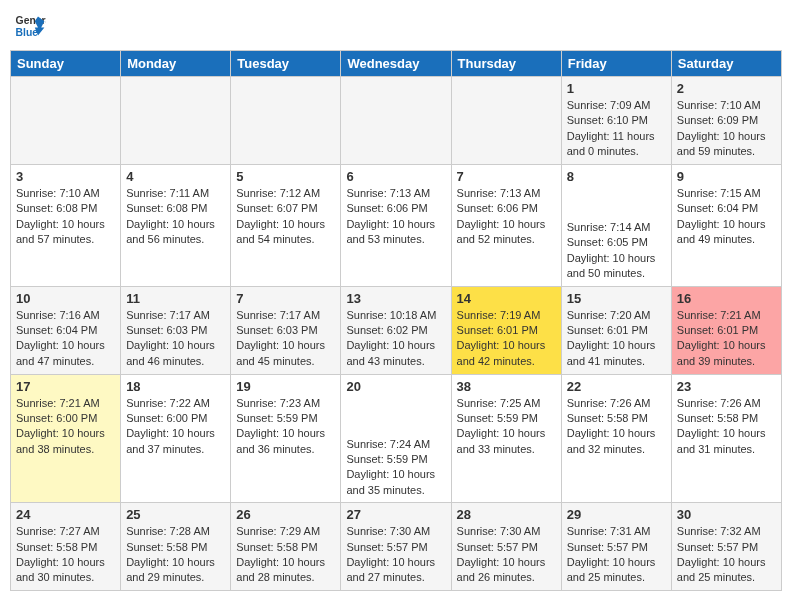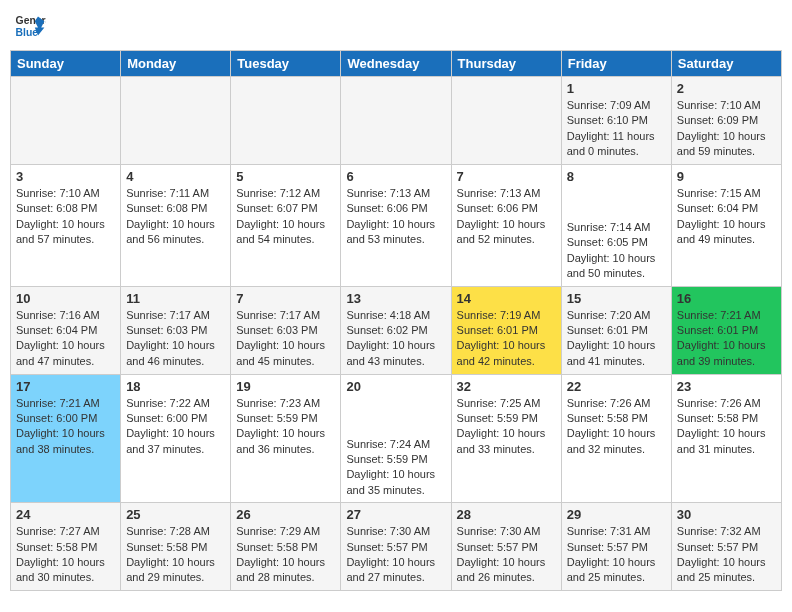--- a/index.html
+++ b/index.html
@@ -201,49 +201,49 @@
         </td>
         <td style="background: rgb(245, 245, 245);">
           <span class="day-number">7</span>
           <div class="day-info" style="white-space: pre-line;">Sunrise: 7:17 AM
 Sunset: 6:03 PM
 Daylight: 10 hours
 and 45 minutes.</div>
         </td>
         <td style="background: rgb(245, 245, 245);">
           <span class="day-number">13</span>
-          <div class="day-info" style="white-space: pre-line;">Sunrise: 4:18 AM
+          <div class="day-info" style="white-space: pre-line;">Sunrise: 10:18 AM
 Sunset: 6:02 PM
 Daylight: 10 hours
 and 43 minutes.</div>
         </td>
         <td style="background: #fde047;">
           <span class="day-number">14</span>
           <div class="day-info" style="white-space: pre-line;">Sunrise: 7:19 AM
 Sunset: 6:01 PM
 Daylight: 10 hours
 and 42 minutes.</div>
         </td>
         <td style="background: rgb(245, 245, 245);">
           <span class="day-number">15</span>
           <div class="day-info" style="white-space: pre-line;">Sunrise: 7:20 AM
 Sunset: 6:01 PM
 Daylight: 10 hours
 and 41 minutes.</div>
         </td>
-        <td style="background: #22c55e;">
+        <td style="background: #fca5a5;">
           <span class="day-number">16</span>
           <div class="day-info" style="white-space: pre-line;">Sunrise: 7:21 AM
 Sunset: 6:01 PM
 Daylight: 10 hours
 and 39 minutes.</div>
         </td>
       </tr>
       <tr>
-        <td style="background: #7dd3fc;">
+        <td style="background: #fef9c3;">
           <span class="day-number">17</span>
           <div class="day-info" style="white-space: pre-line;">Sunrise: 7:21 AM
 Sunset: 6:00 PM
 Daylight: 10 hours
 and 38 minutes.</div>
         </td>
         <td style="background: rgb(255, 255, 255);">
           <span class="day-number">18</span>
           <div class="day-info" style="white-space: pre-line;">Sunrise: 7:22 AM
 Sunset: 6:00 PM
@@ -258,21 +258,21 @@
 and 36 minutes.</div>
         </td>
         <td style="background: rgb(255, 255, 255);">
           <span class="day-number">20</span>
           <div class="day-info" style="white-space: pre-line; margin-top: 43px;">Sunrise: 7:24 AM
 Sunset: 5:59 PM
 Daylight: 10 hours
 and 35 minutes.</div>
         </td>
         <td style="background: rgb(255, 255, 255);">
-          <span class="day-number">32</span>
+          <span class="day-number">38</span>
           <div class="day-info" style="white-space: pre-line;">Sunrise: 7:25 AM
 Sunset: 5:59 PM
 Daylight: 10 hours
 and 33 minutes.</div>
         </td>
         <td style="background: rgb(255, 255, 255);">
           <span class="day-number">22</span>
           <div class="day-info" style="white-space: pre-line;">Sunrise: 7:26 AM
 Sunset: 5:58 PM
 Daylight: 10 hours

